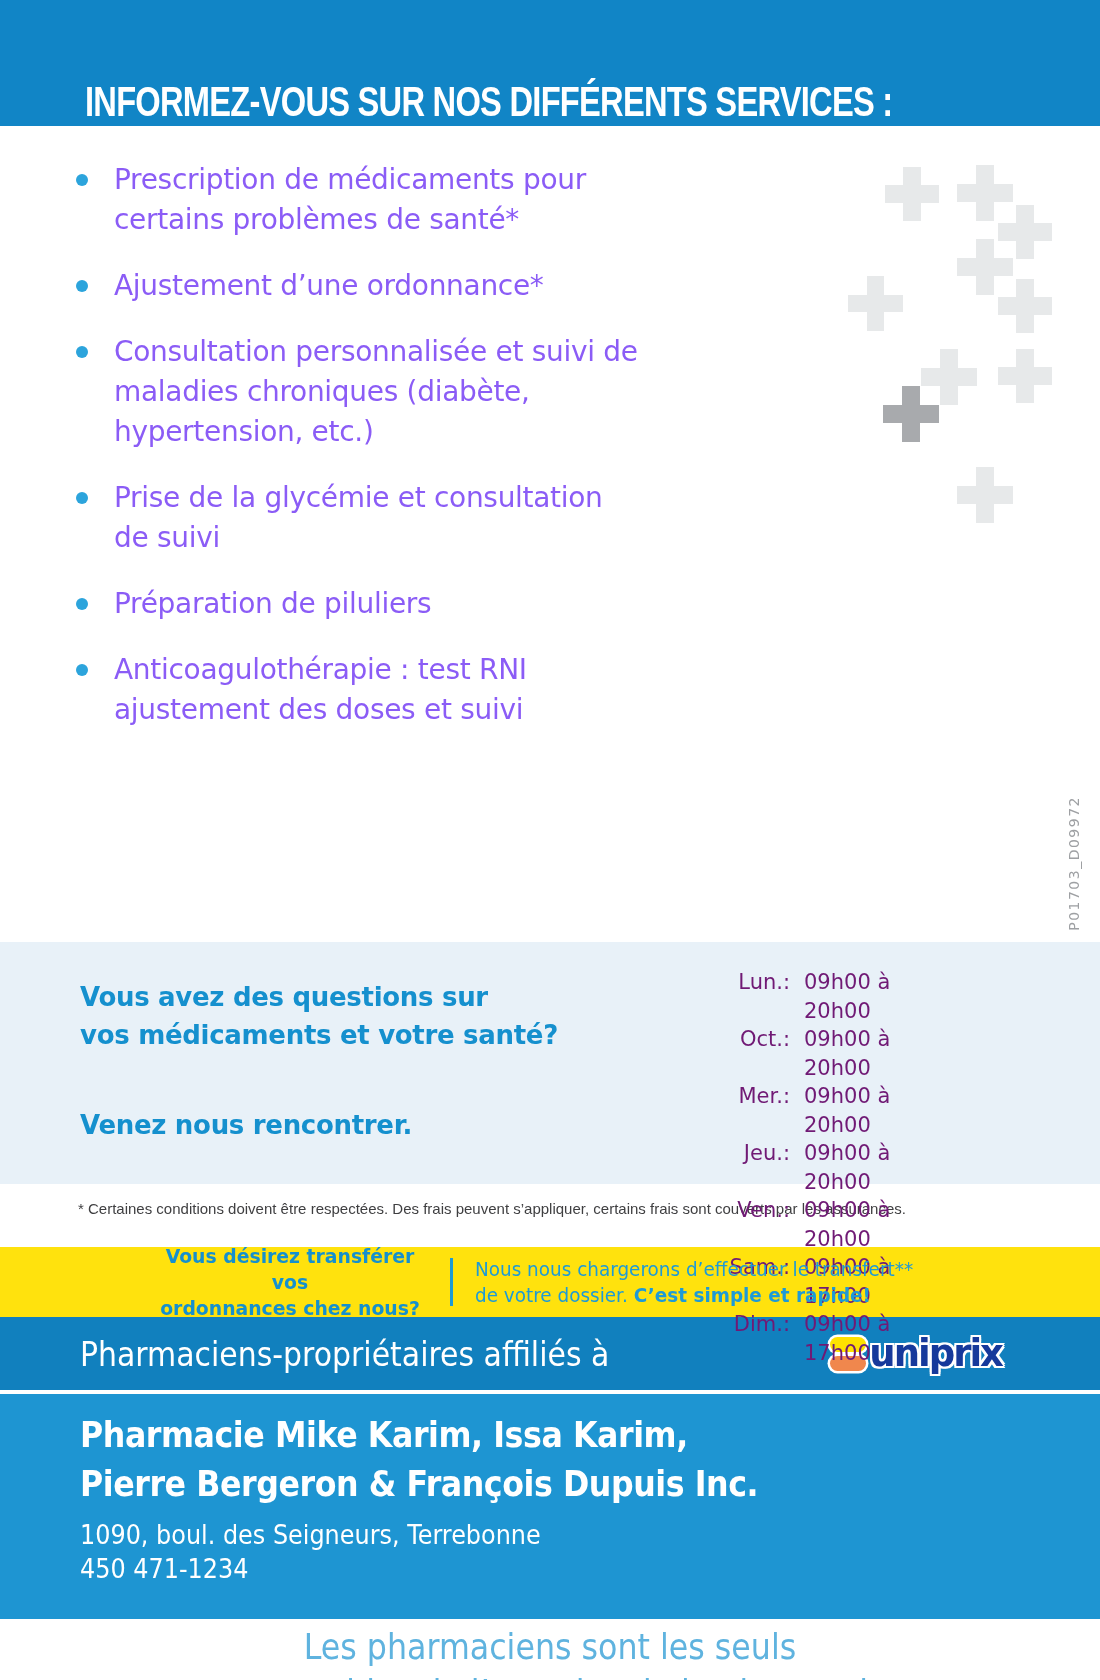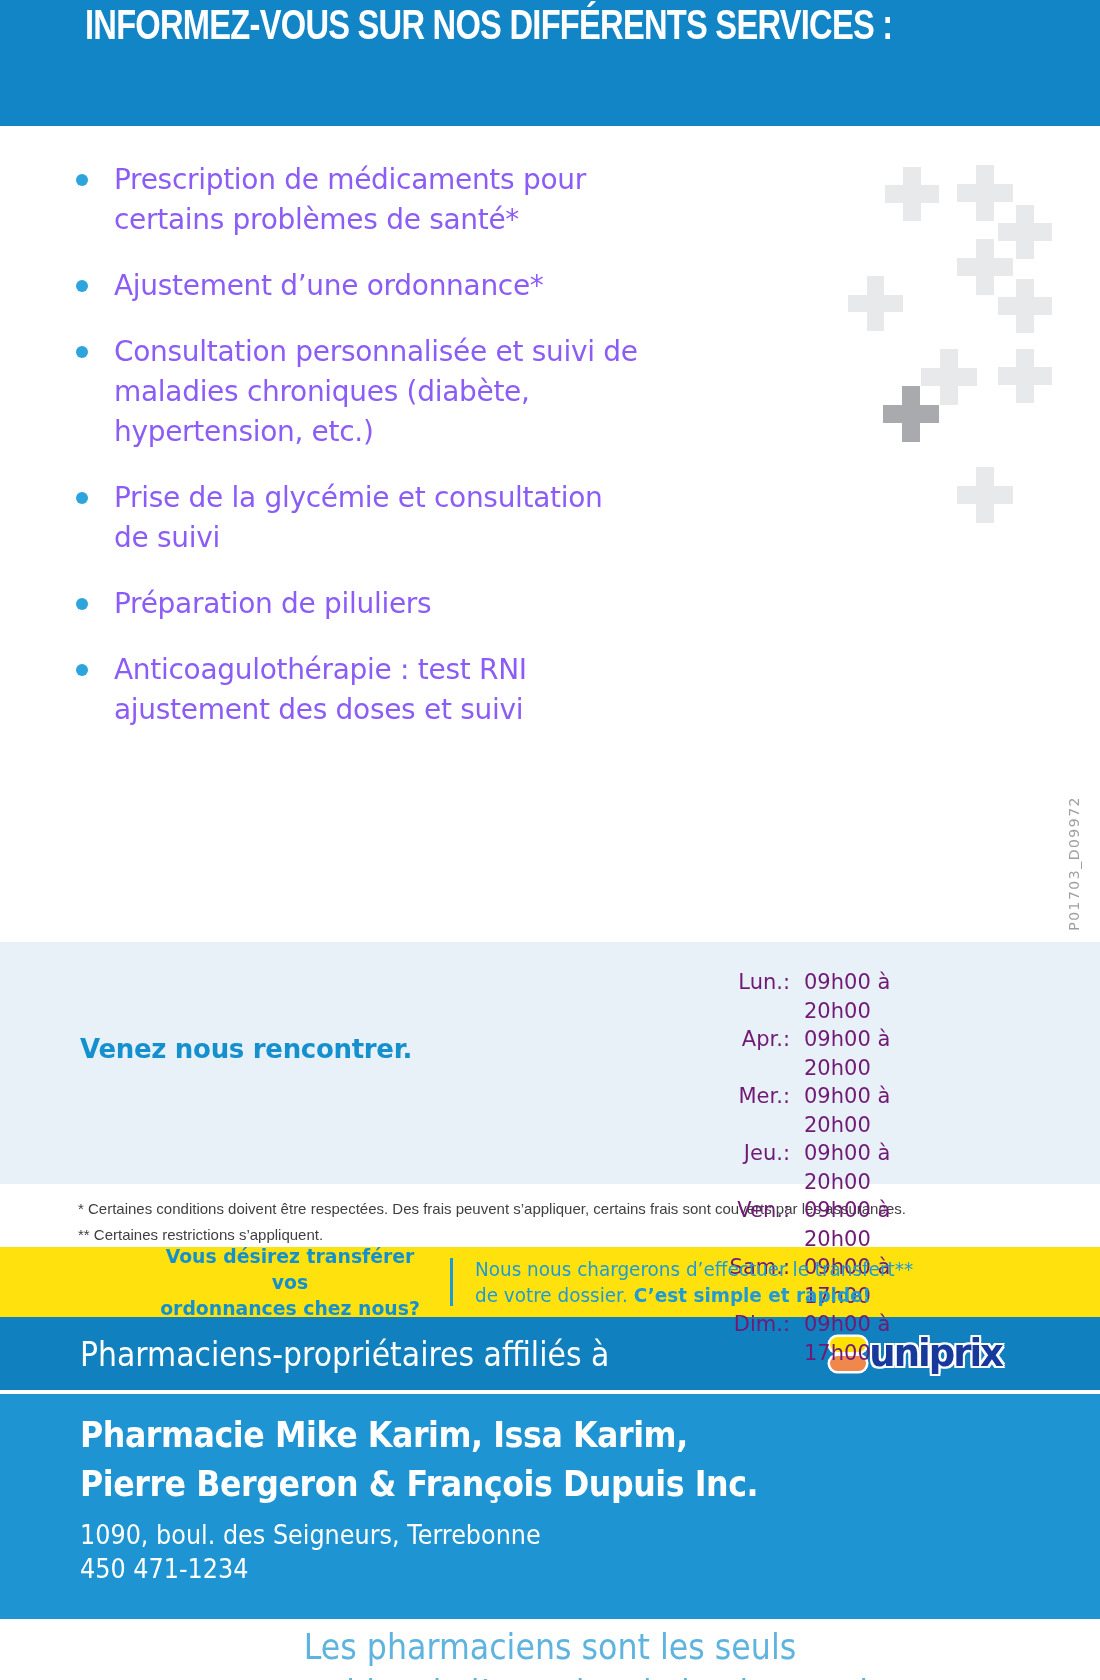--- a/index.html
+++ b/index.html
@@ -2,21 +2,21 @@
 <html><head>
 <meta charset="utf-8">
 <style>
   * { margin:0; padding:0; box-sizing:border-box; }
   html,body { background:#ffffff; }
   body { width:1100px; height:1680px; position:relative; overflow:hidden;
          font-family:"DejaVu Sans", sans-serif; }
   .page { width:1100px; height:1680px; background:#ffffff; position:relative; }
 
   
-  .band-header { height:126px; background:#1185C6; display:flex; align-items:flex-start; }
+  .band-header { height:126px; background:#1185C6; display:flex; align-items:flex-end; }
   .band-header h1 { color:#ffffff; font-family:"Liberation Sans", sans-serif;
     font-weight:800; font-size:43px; letter-spacing:-1px; white-space:nowrap;
     transform:scaleX(0.76); transform-origin:left center; margin-left:85px; }
 
   
   .main { height:782px; position:relative; background:#ffffff; }
   .services { list-style:none; margin-top:34px; margin-left:70px; width:780px; }
   .services li { position:relative; padding-left:44px; color:#8b5cf6;
     font-size:28px; line-height:40px; margin-bottom:26px; white-space:pre-line;
     letter-spacing:-0.3px; }
@@ -121,29 +121,31 @@
 de suivi</li>
       <li>Préparation de piluliers</li>
       <li>Anticoagulothérapie : test RNI
 ajustement des doses et suivi</li>
     </ul>
 
     <div class="vcode">P01703_D09972</div>
   </div>
 
   <div class="band-questions">
+    <div class="q-head">Vous avez des questions sur
+vos médicaments et votre santé?</div>
     <div class="q-meet">Venez nous rencontrer.</div>
 
     <div class="hours">
       <div class="row">
         <span class="day">Lun.:</span>
         <span class="time">09h00 à 20h00</span>
       </div>
       <div class="row">
-        <span class="day">Apr.:</span>
+        <span class="day">Oct.:</span>
         <span class="time">09h00 à 20h00</span>
       </div>
       <div class="row">
         <span class="day">Mer.:</span>
         <span class="time">09h00 à 20h00</span>
       </div>
       <div class="row">
         <span class="day">Jeu.:</span>
         <span class="time">09h00 à 20h00</span>
       </div>
@@ -157,21 +159,20 @@
       </div>
       <div class="row">
         <span class="day">Dim.:</span>
         <span class="time">09h00 à 17h00</span>
       </div>
     </div>
   </div>
 
   <div class="band-fineprint">
     <div>* Certaines conditions doivent être respectées. Des frais peuvent s’appliquer, certains frais sont couverts par les assurances.</div>
-    <div>** Certaines restrictions s’appliquent.</div>
   </div>
 
   <div class="band-transfer">
     <div class="t-left">Vous désirez transférer vos
 ordonnances chez nous?</div>
     <div class="t-div"></div>
     <div class="t-right">
       <div>Nous nous chargerons d’effectuer le transfert**</div>
       <div><span>de votre dossier. </span><b>C’est simple et rapide!</b></div>
     </div>

